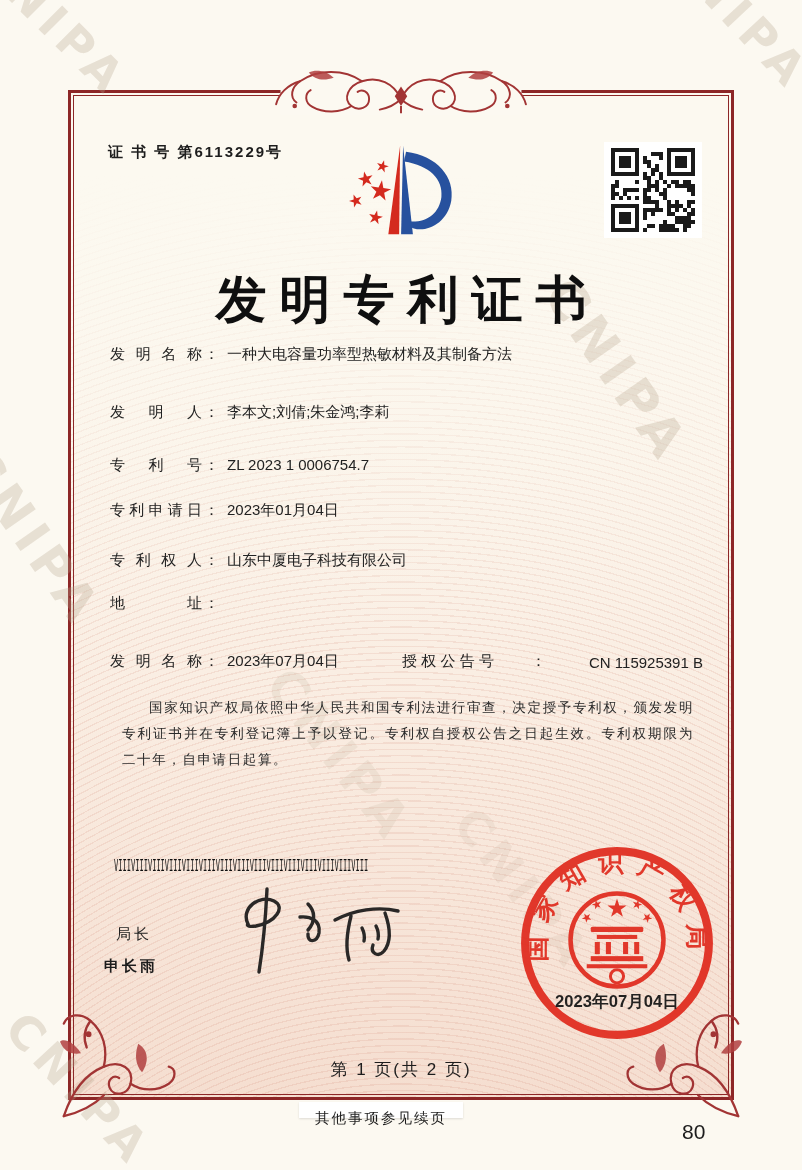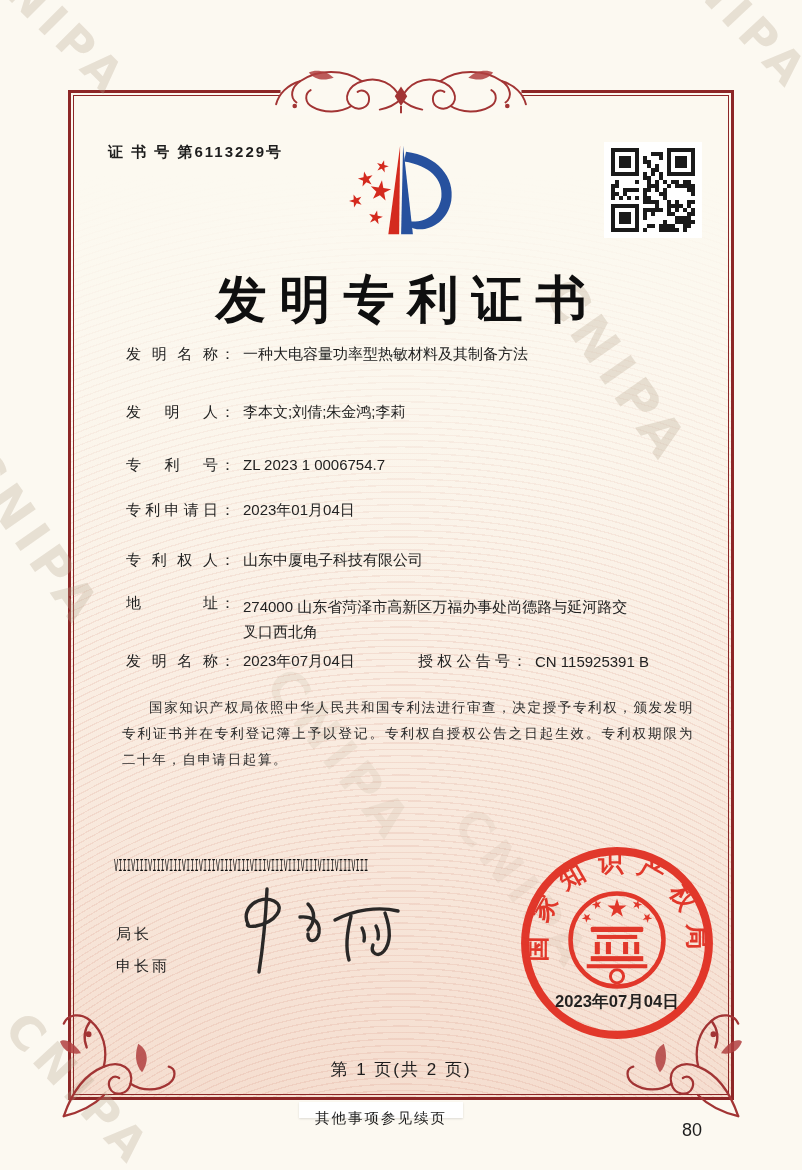--- a/index.html
+++ b/index.html
@@ -44,45 +44,45 @@
   .qr-wrap{position:absolute;left:604px;top:142px;width:98px;height:96px;background:#ffffff;
     display:flex;align-items:center;justify-content:center;}
   .qr-wrap svg{width:84px;height:84px;shape-rendering:crispEdges;}
   .title{
     position:absolute;left:0;top:266px;width:100%;margin:0;text-align:center;
     font-family:"DejaVu Serif","Liberation Serif",serif;
     font-size:51px;font-weight:700;letter-spacing:13px;text-indent:13px;color:#0f0f0f;
   }
   .fields{position:absolute;left:110px;top:340px;width:600px;height:360px;}
   .frow{position:absolute;left:0;display:flex;align-items:flex-start;font-size:15px;font-weight:500;color:#222;}
-  .flabel{width:92px;flex:none;text-align:justify;text-align-last:justify;margin-left:16px;}
+  .flabel{width:92px;flex:none;text-align:justify;text-align-last:justify;}
   .fcolon{flex:none;margin:0 8px 0 2px;}
   .fvalue{white-space:nowrap;}
   .frow.addr .fvalue{white-space:normal;width:392px;line-height:25px;}
-  .pair2{position:absolute;left:292px;top:0;display:flex;align-items:center;}
+  .pair2{position:absolute;left:292px;top:0;display:flex;align-items:flex-end;gap:35px;}
   .paras{position:absolute;left:110px;top:682px;width:596px;
     font-family:"DejaVu Serif","Liberation Serif",serif;font-size:13.5px;
     letter-spacing:1.6px;line-height:26px;color:#2a2a2a;text-align:justify;}
   .paras p{margin:12px;text-indent:2em;}
   .paras p + p{margin-top:14px;}
   .barcode{
     position:absolute;left:114px;top:856px;font-family:"DejaVu Sans Mono","Liberation Mono",monospace;
     font-size:16px;color:#111;transform:scaleX(0.44);transform-origin:left top;white-space:nowrap;
   }
   .sig-title{position:absolute;left:116px;top:925px;font-size:15px;letter-spacing:3px;font-weight:500;}
-  .sig-name{position:absolute;left:116px;top:957px;font-size:15px;letter-spacing:3px;font-weight:400;}
+  .sig-name{position:absolute;left:104px;top:957px;font-size:15px;letter-spacing:3px;font-weight:700;}
   .sig-hand{position:absolute;left:232px;top:884px;width:185px;height:92px;}
   .seal{position:absolute;left:516px;top:842px;width:202px;height:202px;}
   .page-info{position:absolute;left:68px;top:1058px;width:666px;text-align:center;font-size:17px;letter-spacing:2px;}
   .cont-note{
     position:absolute;left:299px;top:1102px;width:164px;height:16px;line-height:32px;z-index:6;
     background:#ffffff;text-align:center;font-size:14.5px;letter-spacing:2px;
     font-family:"DejaVu Serif","Liberation Serif",serif;box-shadow:0 1px 2px rgba(0,0,0,0.12);
   }
-  .page-num{position:absolute;left:682px;top:1120px;font-size:18px;}
+  .page-num{position:absolute;left:682px;top:1120px;font-size:21px;}
 </style>
 </head>
 <body>
 
 <svg width="0" height="0" style="position:absolute" aria-hidden="true">
   <defs>
     <polygon id="star" points="0,-1 0.225,-0.309 0.951,-0.309 0.364,0.118 0.588,0.809 0,0.382 -0.588,0.809 -0.364,0.118 -0.951,-0.309 -0.225,-0.309"></polygon>
     <g id="corn" fill="none" stroke="#a23434" stroke-width="2.4" stroke-linecap="round">
       <path d="M126,126 C118,102 104,82 84,74 C66,67 52,76 56,92 C59,104 74,106 78,96 C81,88 74,82 68,86"></path>
       <path d="M84,74 C80,56 84,38 98,26 C108,17 122,19 126,29"></path>
@@ -395,21 +395,20 @@
         <span class="fvalue">2023年01月04日</span>
     </div>
     <div class="frow" style="top:211px">
       <span class="flabel">专利权人</span>
         <span class="fcolon">：</span>
         <span class="fvalue">山东中厦电子科技有限公司</span>
     </div>
     <div class="frow addr" style="top:254px">
       <span class="flabel">地址</span>
         <span class="fcolon">：</span>
-        <span class="fvalue">274000 山东省菏泽市高新区万福办事处尚德路与延河路交叉口西北角</span>
     </div>
     <div class="frow" style="top:312px;width:600px">
       <span class="flabel">发明名称</span>
         <span class="fcolon">：</span>
         <span class="fvalue">2023年07月04日</span>
       <span class="pair2">
         <span class="flabel">授权公告号</span>
           <span class="fcolon">：</span>
           <span class="fvalue">CN 115925391 B</span>
       </span>

